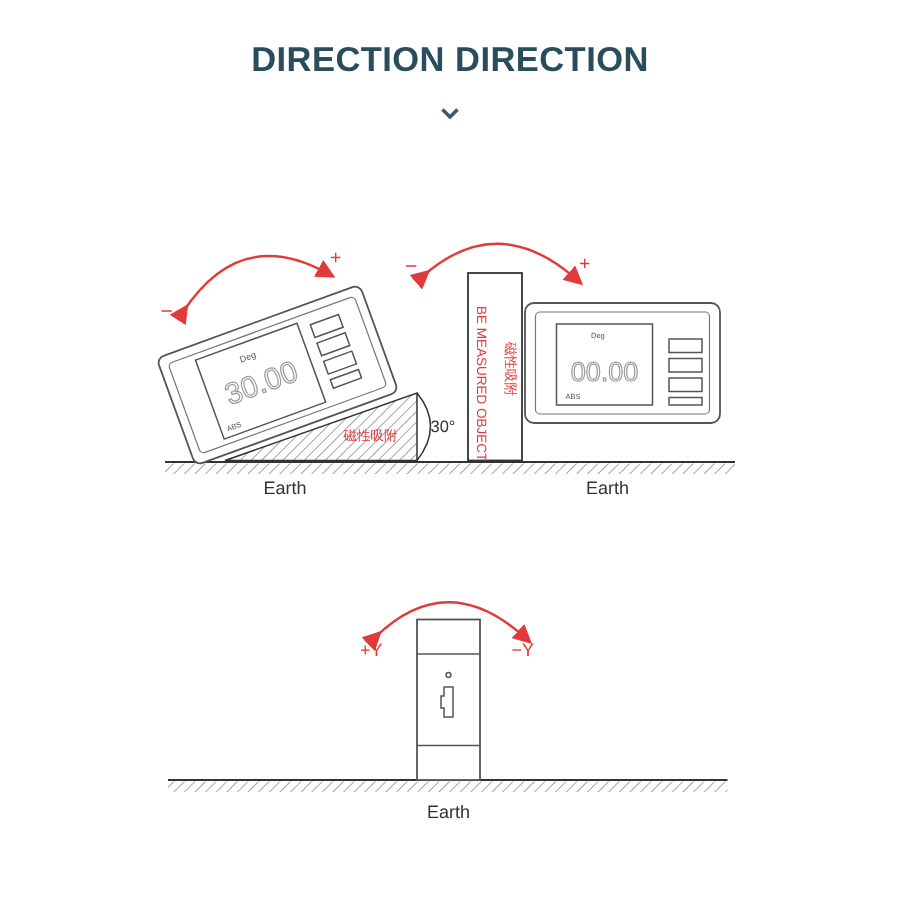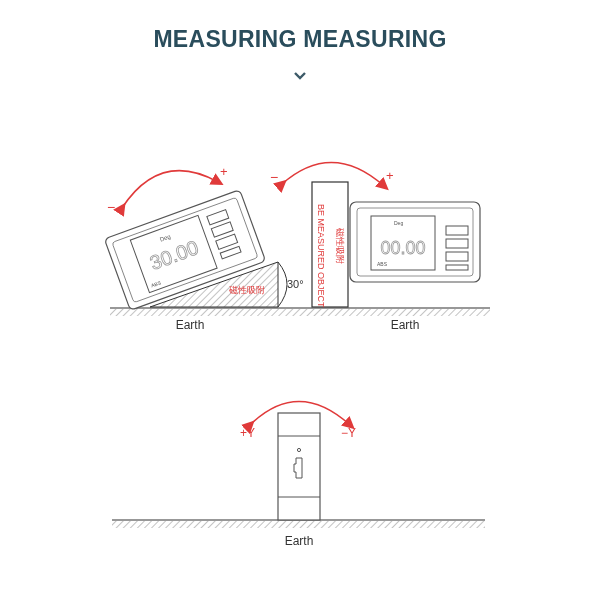--- a/index.html
+++ b/index.html
@@ -5,21 +5,21 @@
   html, body { margin:0; padding:0; background:#ffffff; }
   body { width:600px; height:600px; position:relative; overflow:hidden; font-family:"Liberation Sans", sans-serif; }
   .title { position:absolute; top:26px; left:0; width:600px; text-align:center; font-size:23px; font-weight:bold; color:#2a4d5c; letter-spacing:0.3px; }
   .chev { position:absolute; top:70px; left:292px; width:16px; height:12px; }
   svg.dia { position:absolute; left:0; top:0; }
   .lbl { font-family:"Liberation Sans", sans-serif; }
 </style>
 </head>
 <body>
 
-<div class="title">MEASURING MEASURING</div>
+<div class="title">DIRECTION DIRECTION</div>
 <svg class="chev" viewBox="0 0 16 12">
   <polyline points="3,3 8,8 13,3" fill="none" stroke="#3d5a68" stroke-width="2.4"></polyline>
 </svg>
 
 <svg class="dia" width="600" height="600" viewBox="0 0 600 600">
   <defs>
     <pattern id="hatch" width="5" height="5" patternUnits="userSpaceOnUse" patternTransform="rotate(45)">
       <line x1="0" y1="0" x2="0" y2="5" stroke="#888" stroke-width="1"></line>
     </pattern>
     <marker id="arr" markerWidth="8" markerHeight="8" refX="4" refY="4" orient="auto">

